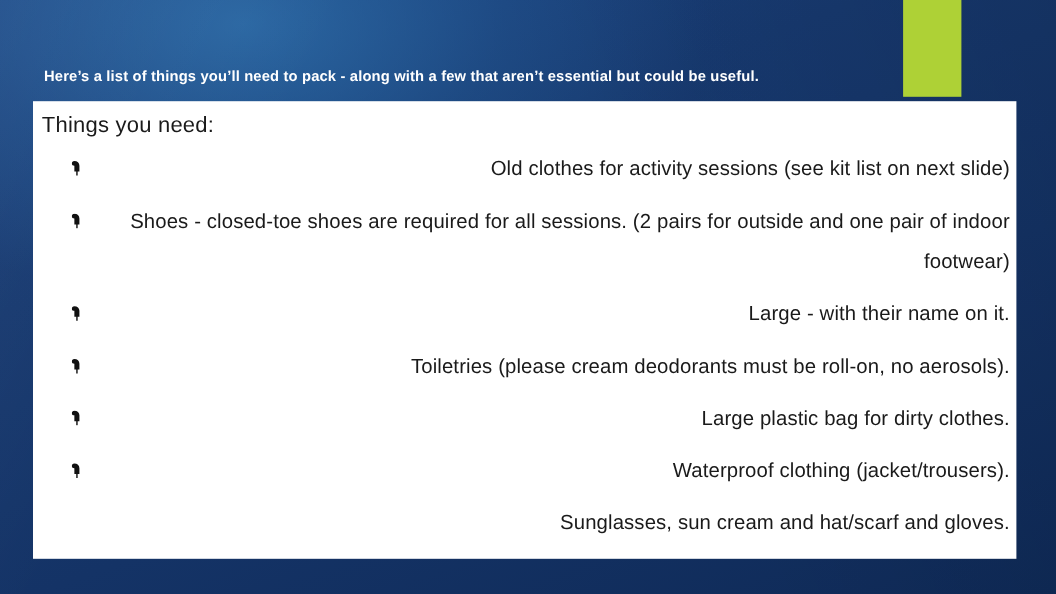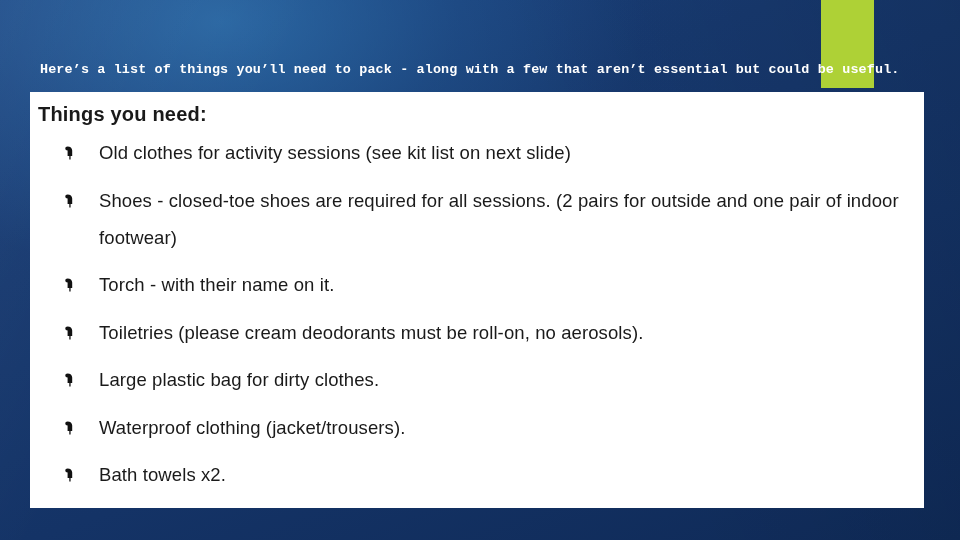--- a/index.html
+++ b/index.html
@@ -41,21 +41,21 @@
     height: 88px;
     background: #aed136;
   }
 
   #title {
     position: absolute;
     left: 40px;
     top: 61px;
     width: 870px;
     color: #ffffff;
-    font-family: Liberation Mono, monospace;
+    font-family: Liberation Sans, sans-serif;
     font-size: 13.4px;
     font-weight: bold;
     letter-spacing: 0.15px;
     white-space: nowrap;
     line-height: 18px;
   }
 
   #content-box {
     position: absolute;
     left: 30px;
@@ -73,21 +73,20 @@
     font-weight: 300;
   }
 
   #heading {
     position: absolute;
     left: 8px;
     top: 9px;
     font-size: 20px;
     letter-spacing: 0.2px;
     line-height: 26px;
-    font-weight: bold;
   }
 
   #bullet-list {
     position: absolute;
     left: 8px;
     top: 42px;
     width: 880px;
     list-style: none;
     margin: 0;
     padding: 0;
@@ -109,21 +108,21 @@
     width: 16px;
     height: 37px;
     line-height: 37px;
     color: #111111;
     font-family: "DejaVu Sans", sans-serif;
     font-size: 15px;
     text-align: center;
   }
   .bullet-glyph svg { display: block; margin: 12px auto 0 auto; }
 
-  .bullet-text { display: block; }
+  .bullet-text { display: block; text-align: right; }
 </style>
 </head>
 <body>
 
 <div id="slide">
 
   <div id="sheen"></div>
 
   <div id="green-accent"></div>
 
@@ -152,21 +151,21 @@
         </span>
         <span class="bullet-text">Shoes - closed-toe shoes are required for all sessions.  (2 pairs for outside and one pair of indoor footwear)</span>
       </li>
 
       <li class="bullet-row body-text">
         <span class="bullet-glyph">
           <svg width="9" height="14" viewBox="0 0 9 14" aria-hidden="true">
             <path d="M2.6 0.4 C1.1 0.4 0.3 1.3 0.3 2.6 C0.3 3.9 1.2 4.6 2.6 4.6 L2.6 10.0 L4.3 10.0 L4.3 13.6 L5.6 13.6 L5.6 10.0 L7.2 10.0 L7.2 4.6 C7.2 1.9 5.3 0.4 2.6 0.4 Z" fill="#111111"></path>
           </svg>
         </span>
-        <span class="bullet-text">Torch - with their name on it.</span>
+        <span class="bullet-text">Large - with their name on it.</span>
       </li>
 
       <li class="bullet-row body-text">
         <span class="bullet-glyph">
           <svg width="9" height="14" viewBox="0 0 9 14" aria-hidden="true">
             <path d="M2.6 0.4 C1.1 0.4 0.3 1.3 0.3 2.6 C0.3 3.9 1.2 4.6 2.6 4.6 L2.6 10.0 L4.3 10.0 L4.3 13.6 L5.6 13.6 L5.6 10.0 L7.2 10.0 L7.2 4.6 C7.2 1.9 5.3 0.4 2.6 0.4 Z" fill="#111111"></path>
           </svg>
         </span>
         <span class="bullet-text">Toiletries  (please cream deodorants must be roll-on, no aerosols).</span>
       </li>
@@ -182,28 +181,20 @@
 
       <li class="bullet-row body-text">
         <span class="bullet-glyph">
           <svg width="9" height="14" viewBox="0 0 9 14" aria-hidden="true">
             <path d="M2.6 0.4 C1.1 0.4 0.3 1.3 0.3 2.6 C0.3 3.9 1.2 4.6 2.6 4.6 L2.6 10.0 L4.3 10.0 L4.3 13.6 L5.6 13.6 L5.6 10.0 L7.2 10.0 L7.2 4.6 C7.2 1.9 5.3 0.4 2.6 0.4 Z" fill="#111111"></path>
           </svg>
         </span>
         <span class="bullet-text">Waterproof clothing (jacket/trousers).</span>
       </li>
 
-      <li class="bullet-row body-text">
-        <span class="bullet-glyph">
-          <svg width="9" height="14" viewBox="0 0 9 14" aria-hidden="true">
-            <path d="M2.6 0.4 C1.1 0.4 0.3 1.3 0.3 2.6 C0.3 3.9 1.2 4.6 2.6 4.6 L2.6 10.0 L4.3 10.0 L4.3 13.6 L5.6 13.6 L5.6 10.0 L7.2 10.0 L7.2 4.6 C7.2 1.9 5.3 0.4 2.6 0.4 Z" fill="#111111"></path>
-          </svg>
-        </span>
-        <span class="bullet-text">Bath towels x2.</span>
-      </li>
 
       <li class="bullet-row body-text">
         <span class="bullet-glyph">
           
         </span>
         <span class="bullet-text">Sunglasses, sun cream and hat/scarf and gloves.</span>
       </li>
 
     </ul>
   </div>

